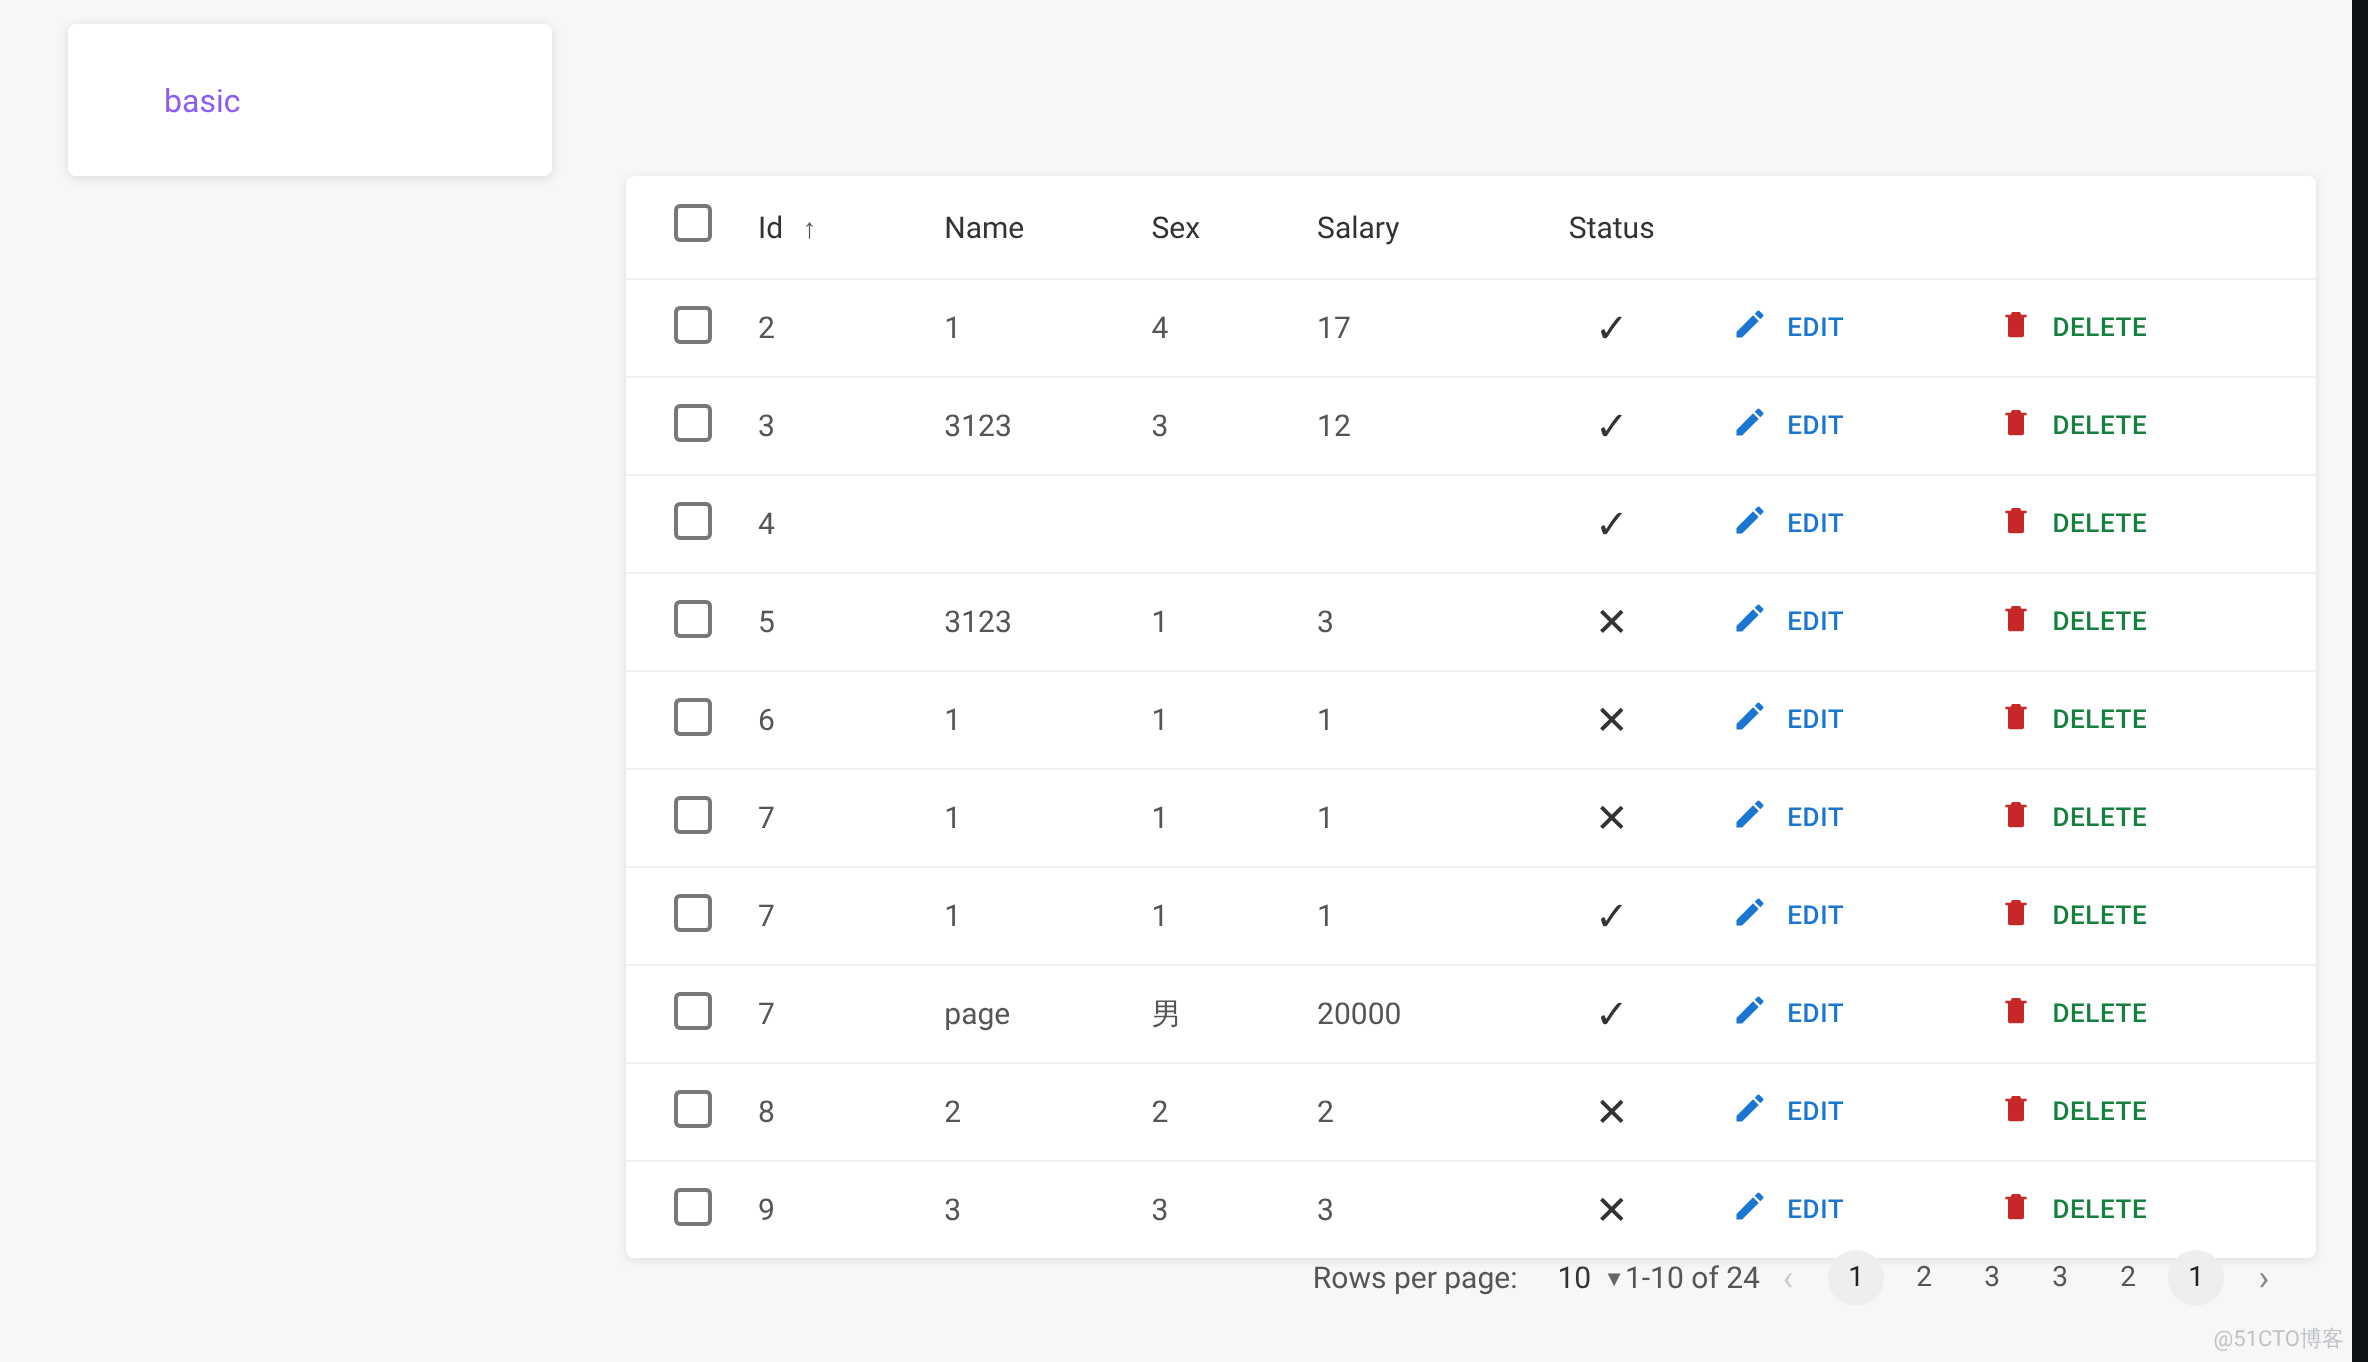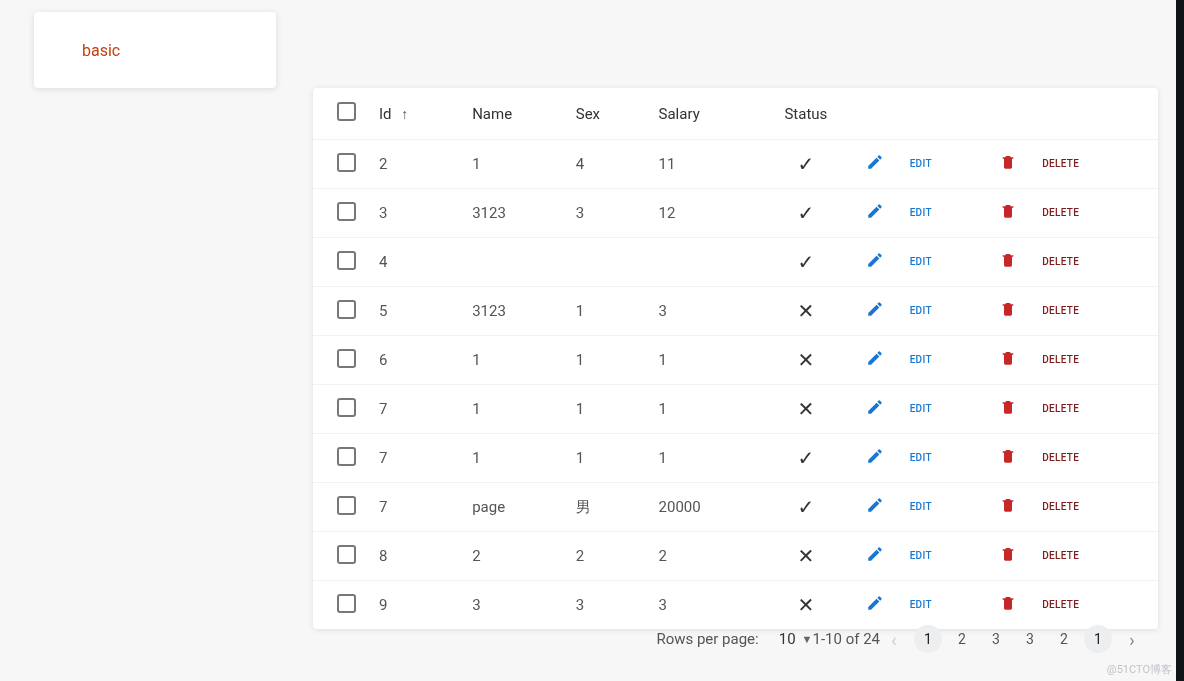--- a/index.html
+++ b/index.html
@@ -19,21 +19,21 @@
     top: 12px;
     width: 242px;
     height: 76px;
     background: #fff;
     border-radius: 4px;
     box-shadow: 0 1px 6px rgba(0,0,0,0.12);
     display: flex;
     align-items: center;
     padding-left: 48px;
     font-size: 16px;
-    color: #c2410c;
+    color: #8b5cf6;
   }
   .table-card {
     position: absolute;
     left: 313px;
     top: 88px;
     width: 845px;
     background: #fff;
     border-radius: 4px;
     box-shadow: 0 1px 6px rgba(0,0,0,0.10);
   }
@@ -69,28 +69,28 @@
     border-radius: 3px;
     display: inline-block;
   }
   .sort-arrow { margin-left: 6px; font-size: 14px; color:#555; }
 
   .status-icon { font-size: 20px; color: #333; user-select: none; }
 
   .action-btn {
     display: inline-flex;
     align-items: center;
-    gap: 26px;
-    font-size: 10px;
+    gap: 10px;
+    font-size: 13px;
     font-weight: 500;
     letter-spacing: 0.3px;
     cursor: pointer;
   }
   .action-edit { color: #1976d2; }
-  .action-del  { color: #7f1d1d; }
+  .action-del  { color: #15803d; }
   .pencil-icon svg { width:18px; height:18px; }
   .trash-icon svg { width:16px; height:18px; }
 
   .pagination {
     position: absolute;
     left: 313px;
     width: 845px;
     top: 625px;
     display: flex;
     align-items: center;
@@ -153,21 +153,21 @@
         <th class="col-edit"></th>
         <th class="col-del"></th>
       </tr>
     </thead>
     <tbody id="tbody">
         <tr>
           <td class="col-chk"><span class="chkbox"></span></td>
           <td class="col-id">2</td>
           <td class="col-name">1</td>
           <td class="col-sex">4</td>
-          <td class="col-sal">11</td>
+          <td class="col-sal">17</td>
           <td class="col-stat"><span class="status-icon">✓</span></td>
           <td class="col-edit"><span class="action-btn action-edit">
               <span class="pencil-icon"><svg viewBox="0 0 24 24" fill="#1976d2">
                   <path d="M3 17.25V21h3.75L17.81 9.94l-3.75-3.75L3 17.25zM20.71 7.04a1 1 0 0 0 0-1.41l-2.34-2.34a1 1 0 0 0-1.41 0l-1.83 1.83 3.75 3.75 1.83-1.83z"></path>
                 </svg></span>
               <span>EDIT</span>
             </span></td>
           <td class="col-del"><span class="action-btn action-del">
               <span class="trash-icon"><svg viewBox="0 0 24 24" fill="#c62828">
                   <path d="M6 7h12v13a2 2 0 0 1-2 2H8a2 2 0 0 1-2-2V7zm3-4h6l1 2h4v2H4V5h4l1-2z"></path>

